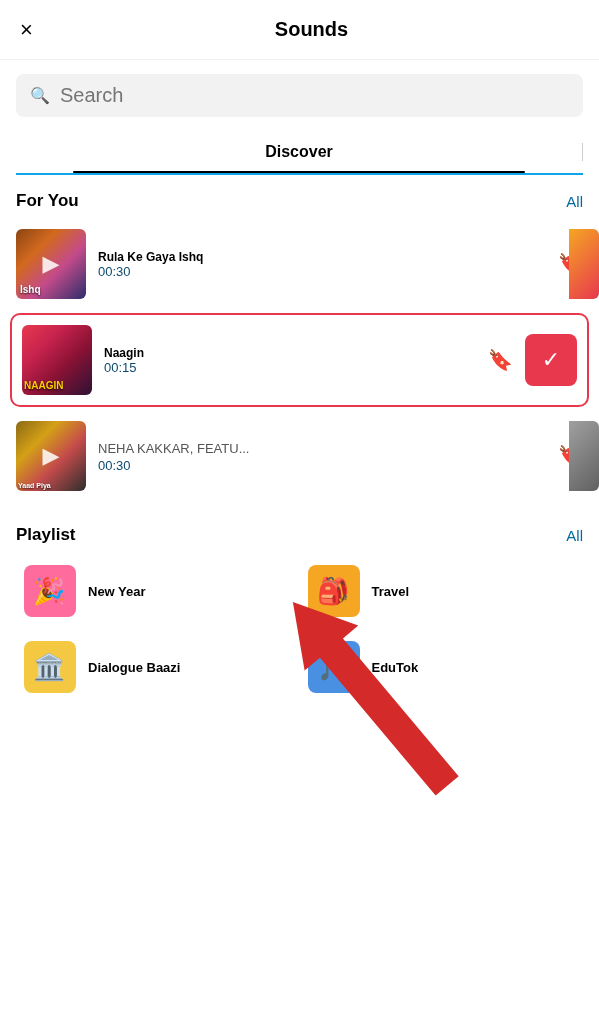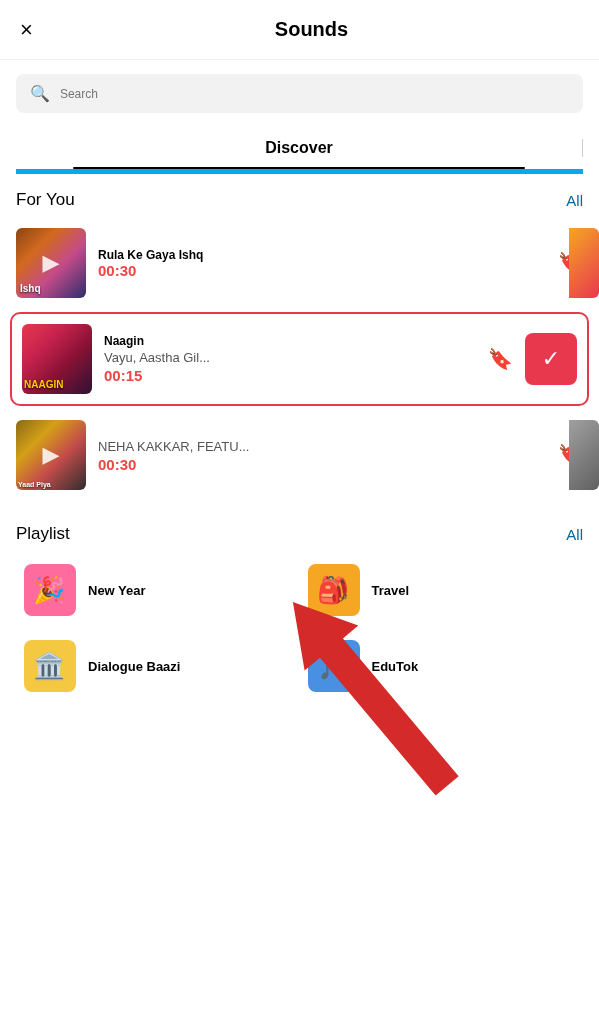--- a/index.html
+++ b/index.html
@@ -49,30 +49,30 @@
       gap: 10px;
     }
     .search-icon {
       color: #888;
       font-size: 16px;
     }
     .search-input {
       background: none;
       border: none;
       outline: none;
-      font-size: 12px;
+      font-size: 20px;
       color: #999;
       flex: 1;
     }
 
     
     .tabs {
       display: flex;
       align-items: center;
-      border-bottom: 5px solid #0ea5e9;
+      border-bottom: 2px solid #0ea5e9;
       margin: 0 16px;
     }
     .tab {
       flex: 1;
       text-align: center;
       padding: 12px 0;
       font-size: 16px;
       cursor: pointer;
       color: #999;
       position: relative;
@@ -99,21 +99,21 @@
 
     
     .section-header {
       display: flex;
       justify-content: space-between;
       align-items: center;
       padding: 16px 16px 8px;
     }
     .section-title {
       font-size: 17px;
-      font-weight: 400;
+      font-weight: 700;
       color: #000;
     }
     .section-all {
       font-size: 15px;
       color: #0369a1;
       cursor: pointer;
     }
 
     
     .song-item {
@@ -168,23 +168,22 @@
     }
     .song-artist {
       font-size: 13px;
       color: #555;
       margin: 2px 0;
       white-space: nowrap;
       overflow: hidden;
       text-overflow: ellipsis;
     }
     .song-duration {
-      font-size: 15px;
-      color: #ef4444;
-      font-weight: bold;
+      font-size: 13px;
+      color: #0c4a6e;
     }
     .bookmark-icon {
       font-size: 20px;
       color: #555;
       cursor: pointer;
       flex-shrink: 0;
     }
     .check-btn {
       background: #e8384e;
       border: none;
@@ -332,21 +331,20 @@
 
   <div class="side-thumb side-thumb-rula"></div>
 </div>
 
 <div class="song-item selected">
   <div class="song-thumbnail thumb-naagin">
     <span class="thumb-text-naagin">NAAGIN</span>
   </div>
   <div class="song-info">
     <div class="song-name">Naagin</div>
-    <div class="song-artist">Vayu, Aastha Gil...</div>
     <div class="song-duration">00:15</div>
   </div>
   <span class="bookmark-icon">🔖</span>
   <button class="check-btn">
     <span class="check-icon">✓</span>
   </button>
 </div>
 
 <div class="song-item" style="position:relative;">
   <div class="song-thumbnail thumb-yaad">

